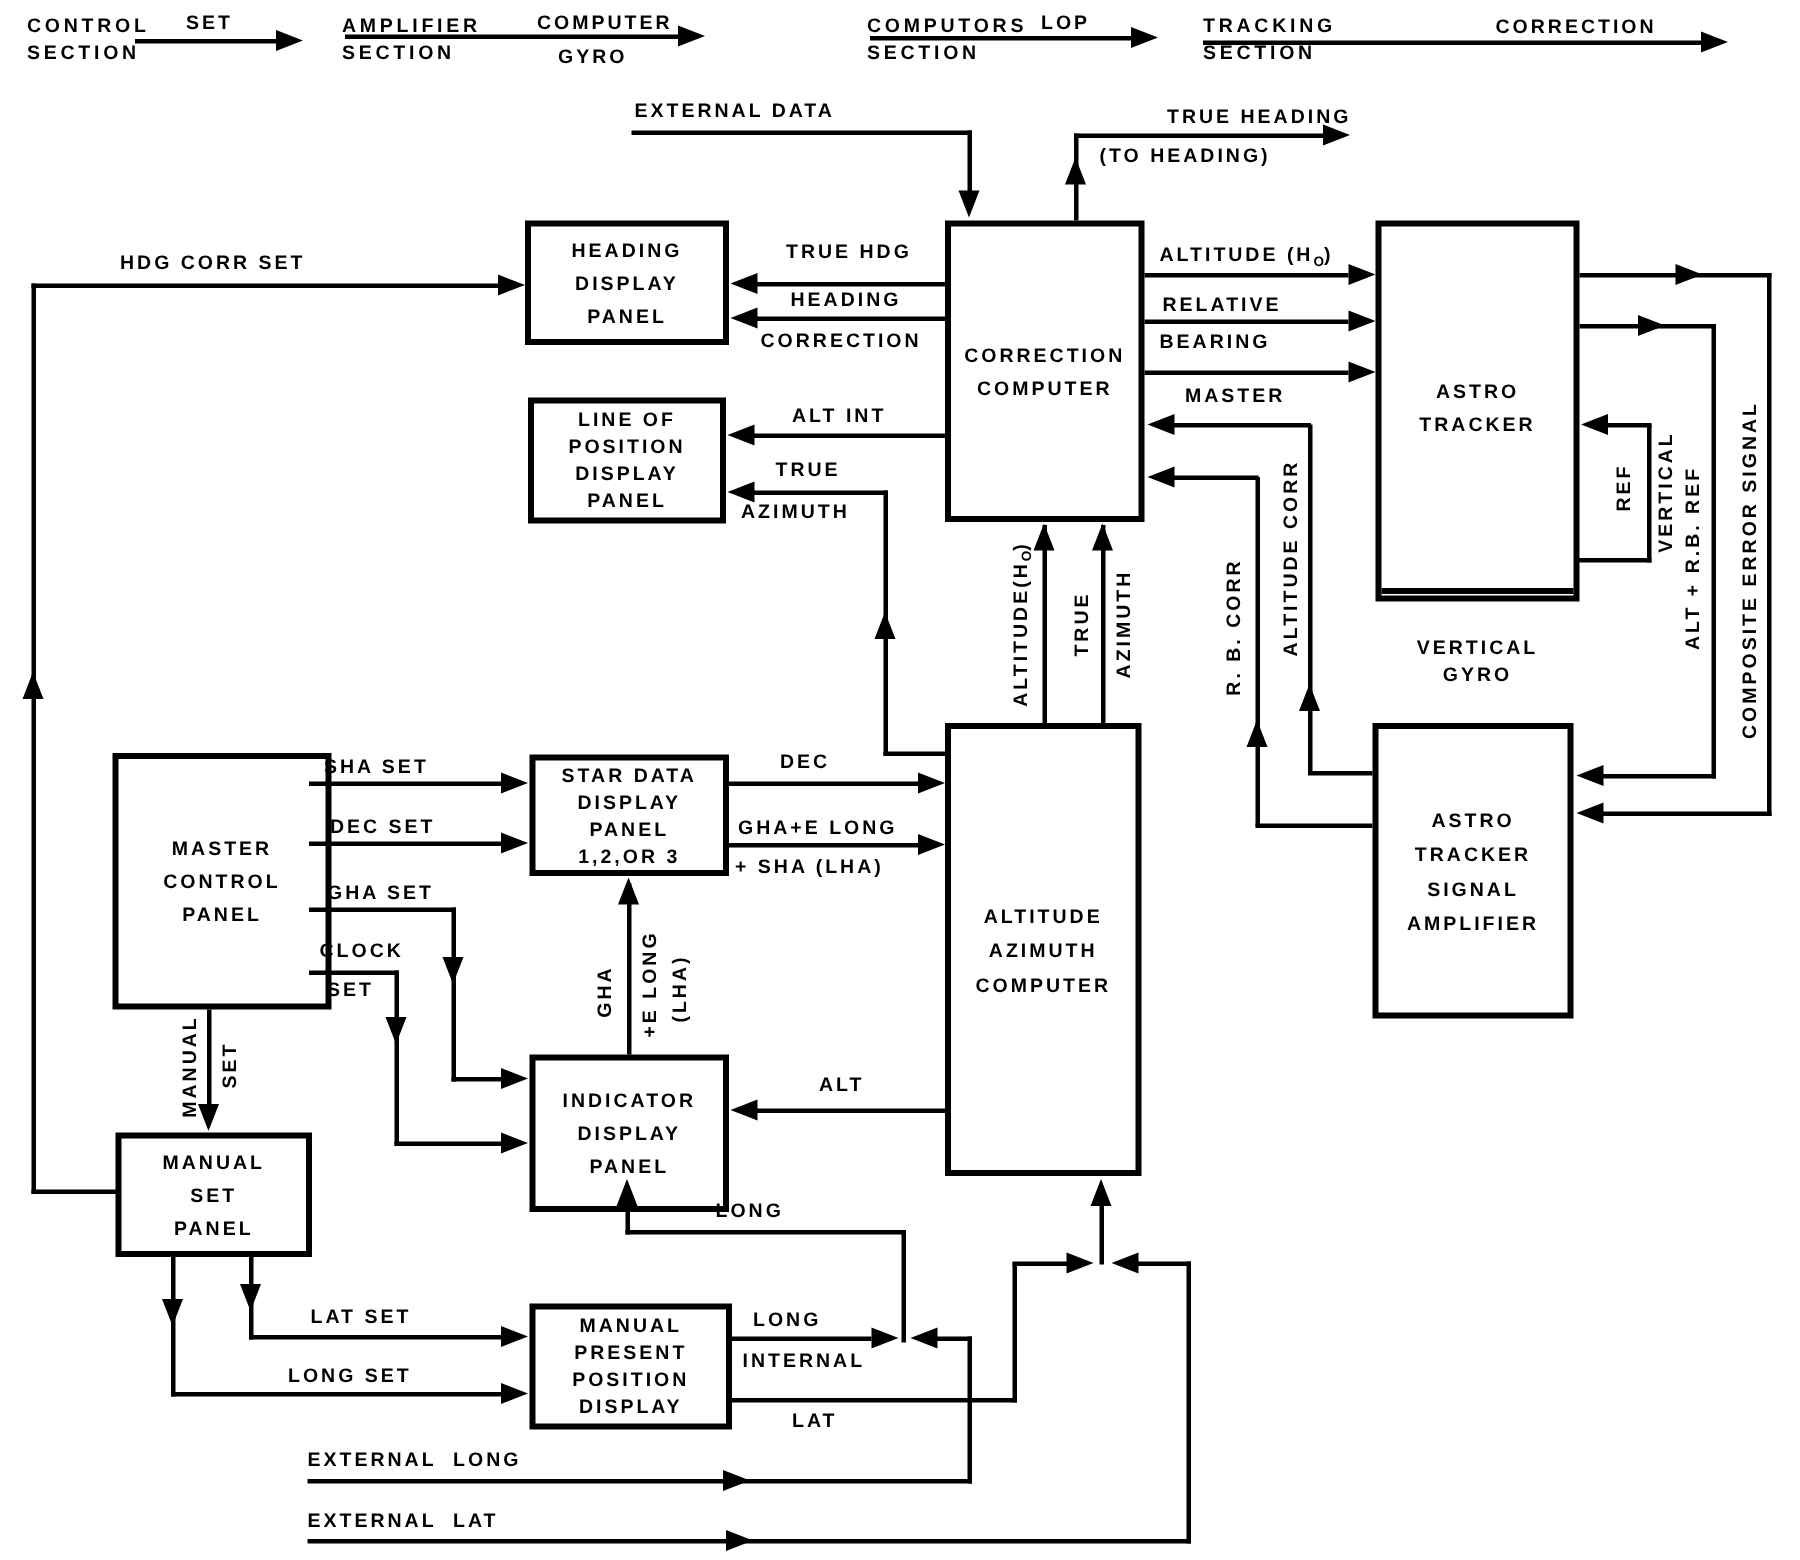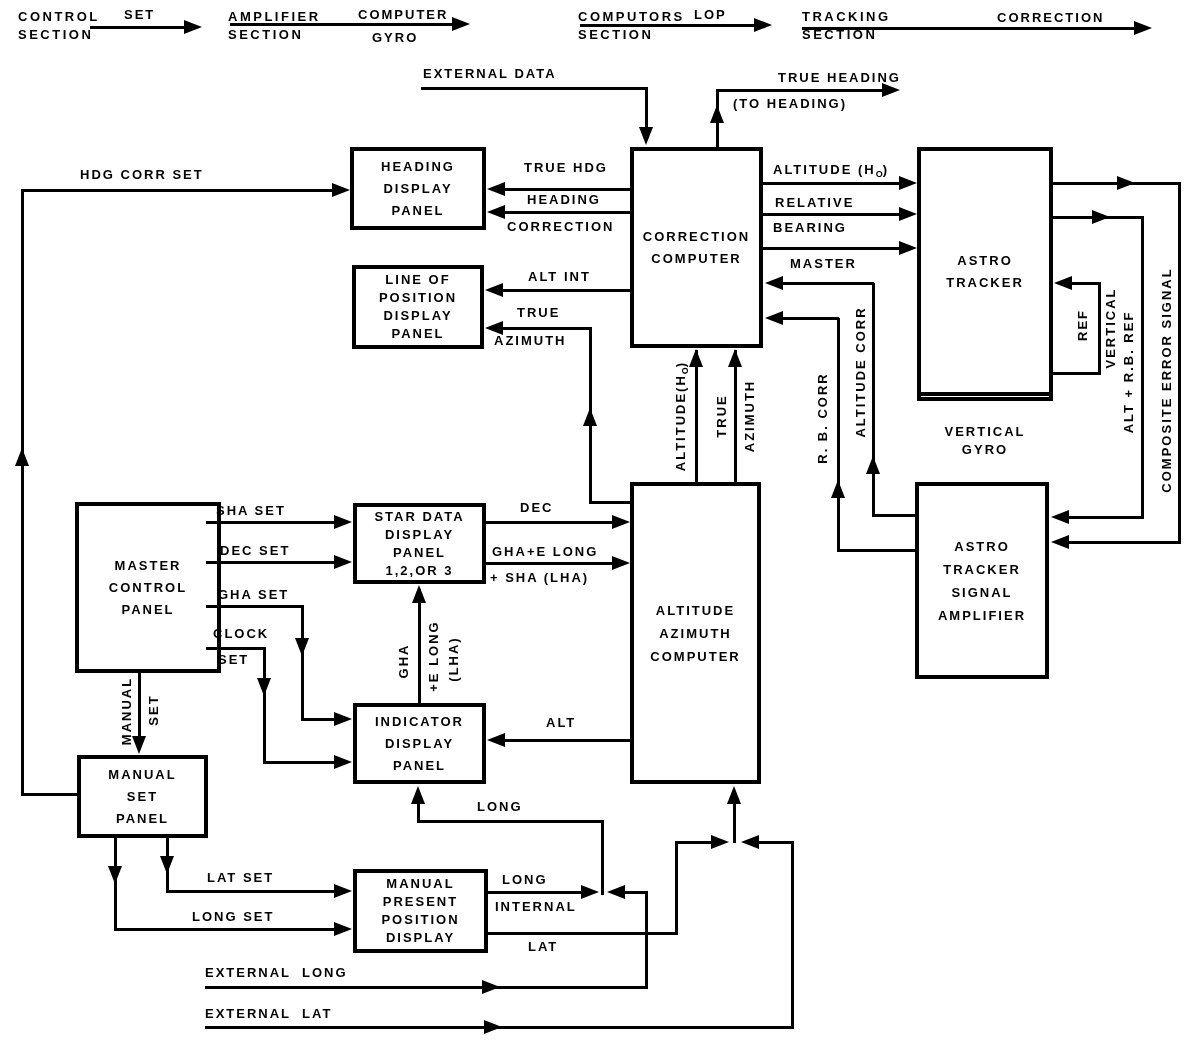--- a/index.html
+++ b/index.html
@@ -92,21 +92,21 @@
 DISPLAY
 PANEL
 1,2,OR 3</div>
   <div class="box lh23" style="left:630px;top:482px;width:131px;height:302px">ALTITUDE
 AZIMUTH
 COMPUTER</div>
   <div class="box lh23" style="left:915px;top:482px;width:134px;height:197px">ASTRO
 TRACKER
 SIGNAL
 AMPLIFIER</div>
-  <div class="box" style="left:353px;top:703px;width:133px;height:81px">INDICATOR
+  <div class="box" style="left:353px;top:703px;width:133px;height:105px">INDICATOR
 DISPLAY
 PANEL</div>
   <div class="box" style="left:77px;top:755px;width:131px;height:83px">MANUAL
 SET
 PANEL</div>
   <div class="box lh18" style="left:353px;top:869px;width:135px;height:84px">MANUAL
 PRESENT
 POSITION
 DISPLAY</div>
 

